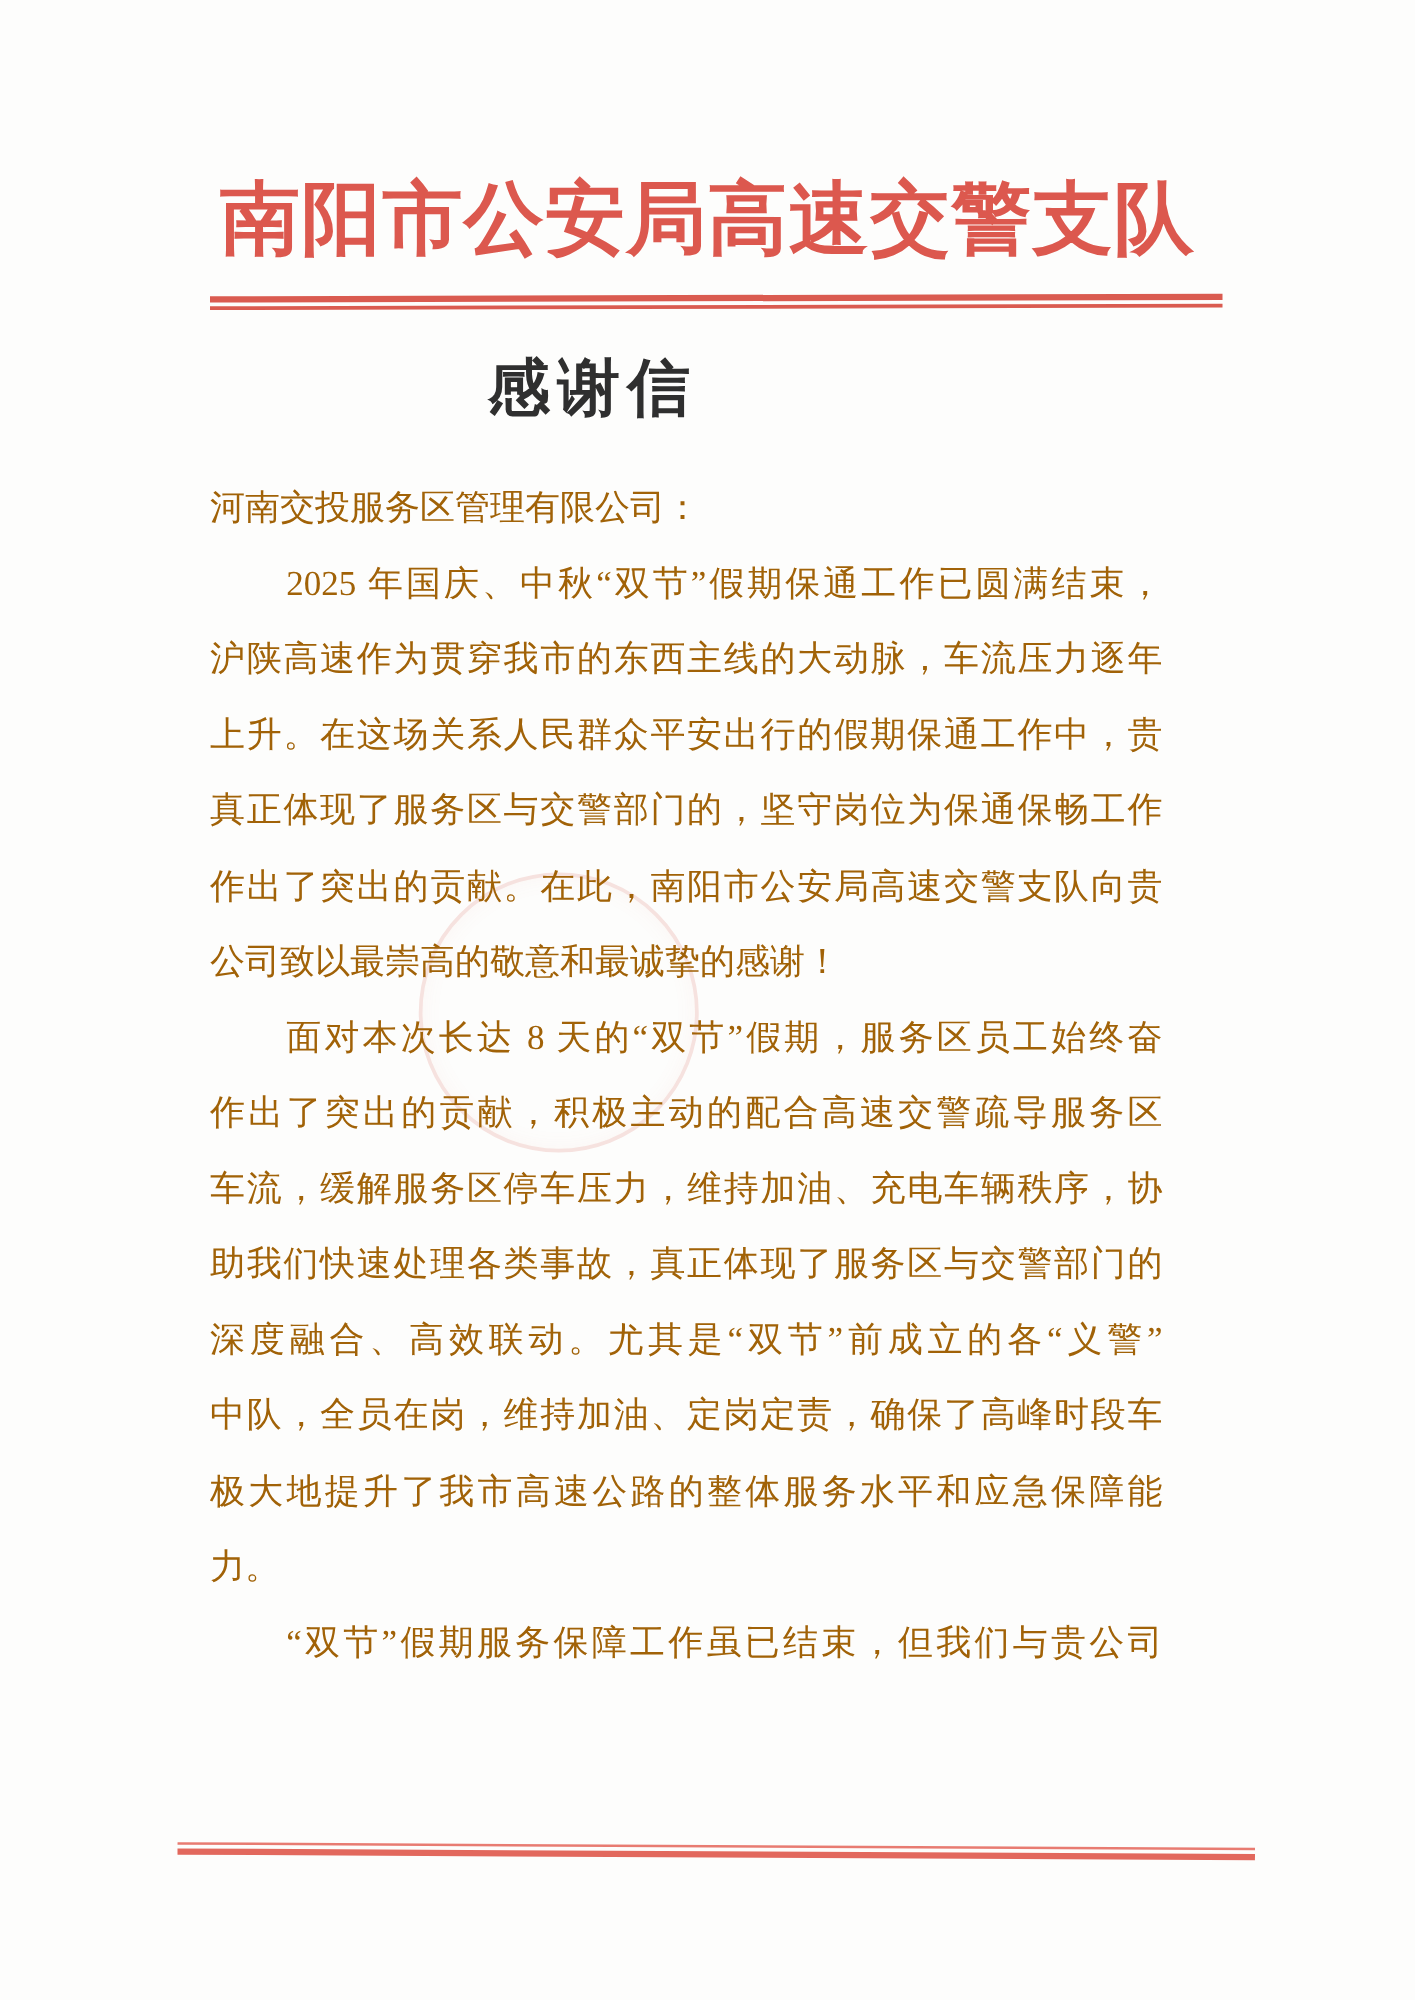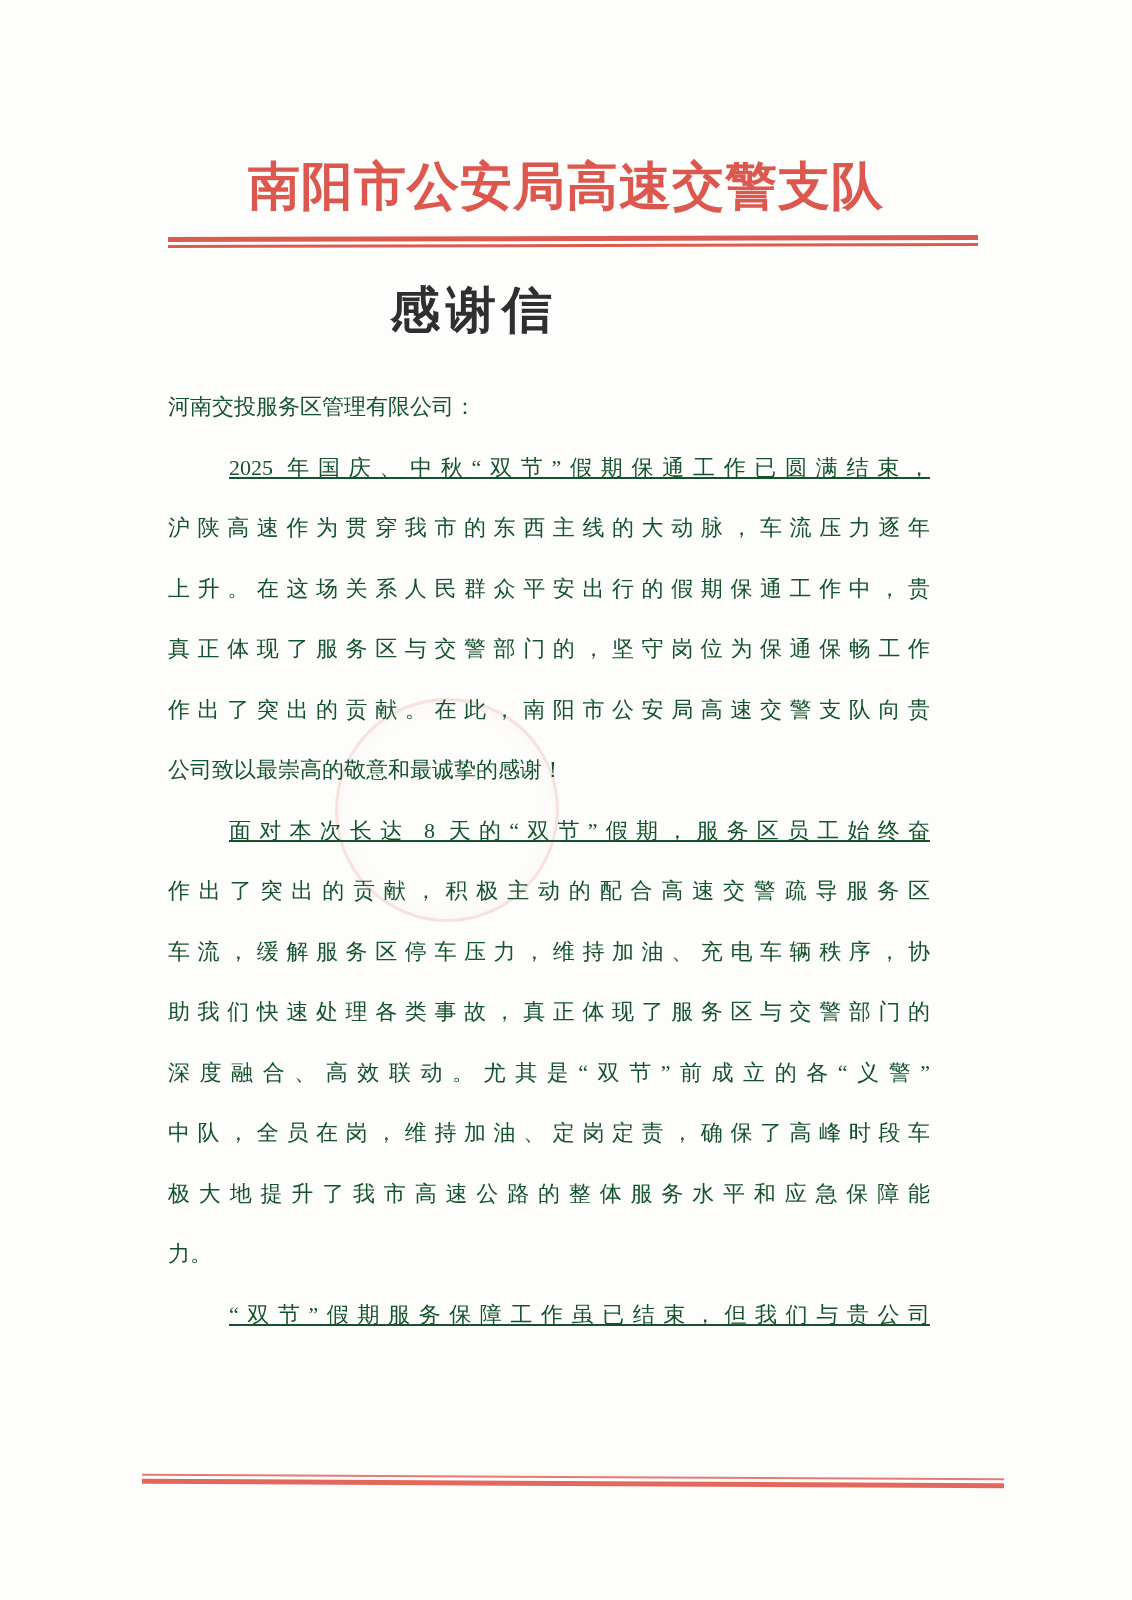--- a/index.html
+++ b/index.html
@@ -7,23 +7,23 @@
     position:relative;
     width:1132px;height:1600px;
     margin:0 auto;
     background:#fdfdfc;
     overflow:hidden;
     font-family:"Liberation Serif","DejaVu Serif",serif;
   }
   
   .letterhead{
     position:absolute;
-    top:140px;left:0;width:1132px;
+    top:129px;left:0;width:1132px;
     text-align:center;
-    font-size:52px;
+    font-size:64px;
     font-weight:bold;
     letter-spacing:1px;
     color:#dc584e;
     line-height:94px;
     white-space:nowrap;
   }
   
   .header-divider{
     position:absolute;
     top:236px;left:168px;width:810px;
@@ -49,33 +49,33 @@
     top:698px;left:335px;
     width:218px;height:218px;
     border:3px solid rgba(221,118,110,0.20);
     border-radius:50%;
     box-shadow:inset 0 0 18px rgba(221,118,110,0.06);
   }
   
   .body-text{
     position:absolute;
     top:377px;left:168px;width:762px;
-    color:#14532d;
-    font-size:22px;
+    color:#a16207;
+    font-size:28px;
   }
   .line{
     height:60.5px;
     line-height:60.5px;
     text-align:justify;
     text-align-last:justify;
     white-space:normal;
   }
   .line.start{ text-align-last:left; }
   .line.end{ text-align-last:left; }
-  .line.indent{ padding-left:61px;text-decoration:underline; }
+  .line.indent{ padding-left:61px; }
   
   .footer-divider{
     position:absolute;
     top:1476px;left:142px;width:862px;
     transform:rotate(0.30deg);
   }
   .footer-divider .rule-thin{height:2px;background:#e87b71;}
   .footer-divider .rule-gap{height:3px;background:transparent;}
   .footer-divider .rule-thick{height:5px;background:#e2685d;}
 </style>

